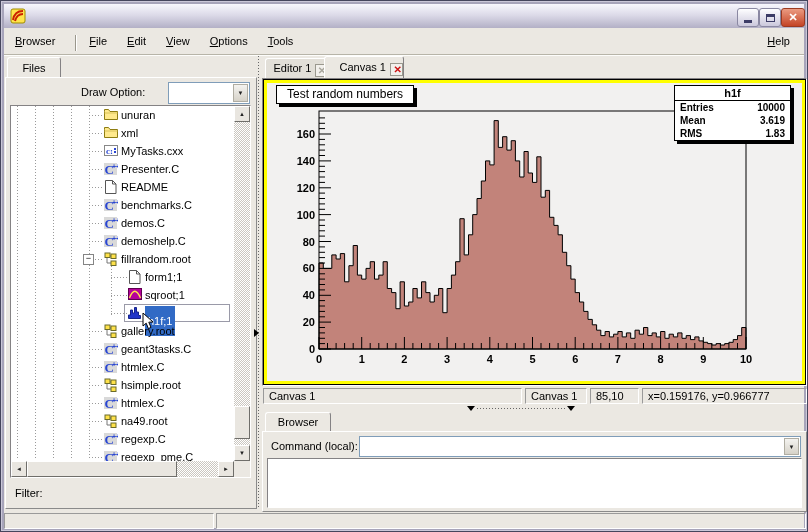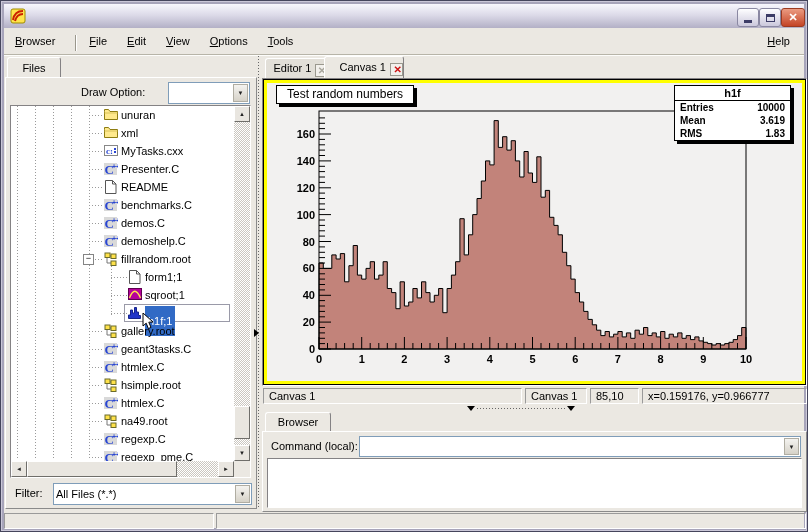--- a/index.html
+++ b/index.html
@@ -345,24 +345,20 @@
     <div class="hsb">
       <div class="checker" style="position:absolute;inset:0;"></div>
       <div class="sbtn" style="left:0;top:0;width:16px;height:16px;">◄</div>
       <div class="sthumb" style="left:16px;top:0;width:150px;height:16px;"></div>
       <div class="sbtn" style="left:207px;top:0;width:16px;height:16px;">►</div>
     </div>
     <div class="sb-corner"></div>
   </div>
 
   <div class="filter-label">Filter:</div>
-  <div class="combo filter-combo">
-    <input value="All Files (*.*)" style="">
-    <span class="cb-btn">▼</span>
-  </div>
 
   <div class="v-split"></div>
   <div class="v-split-arrow"></div>
   <div class="h-split-line"></div>
   <div class="h-split-arrow" style="left:466px;"></div>
   <div class="h-split-arrow" style="left:566px;"></div>
 
   <div class="tab tab-editor">
     <span>Editor 1</span><span class="tab-x gray">✕</span>
   </div>

